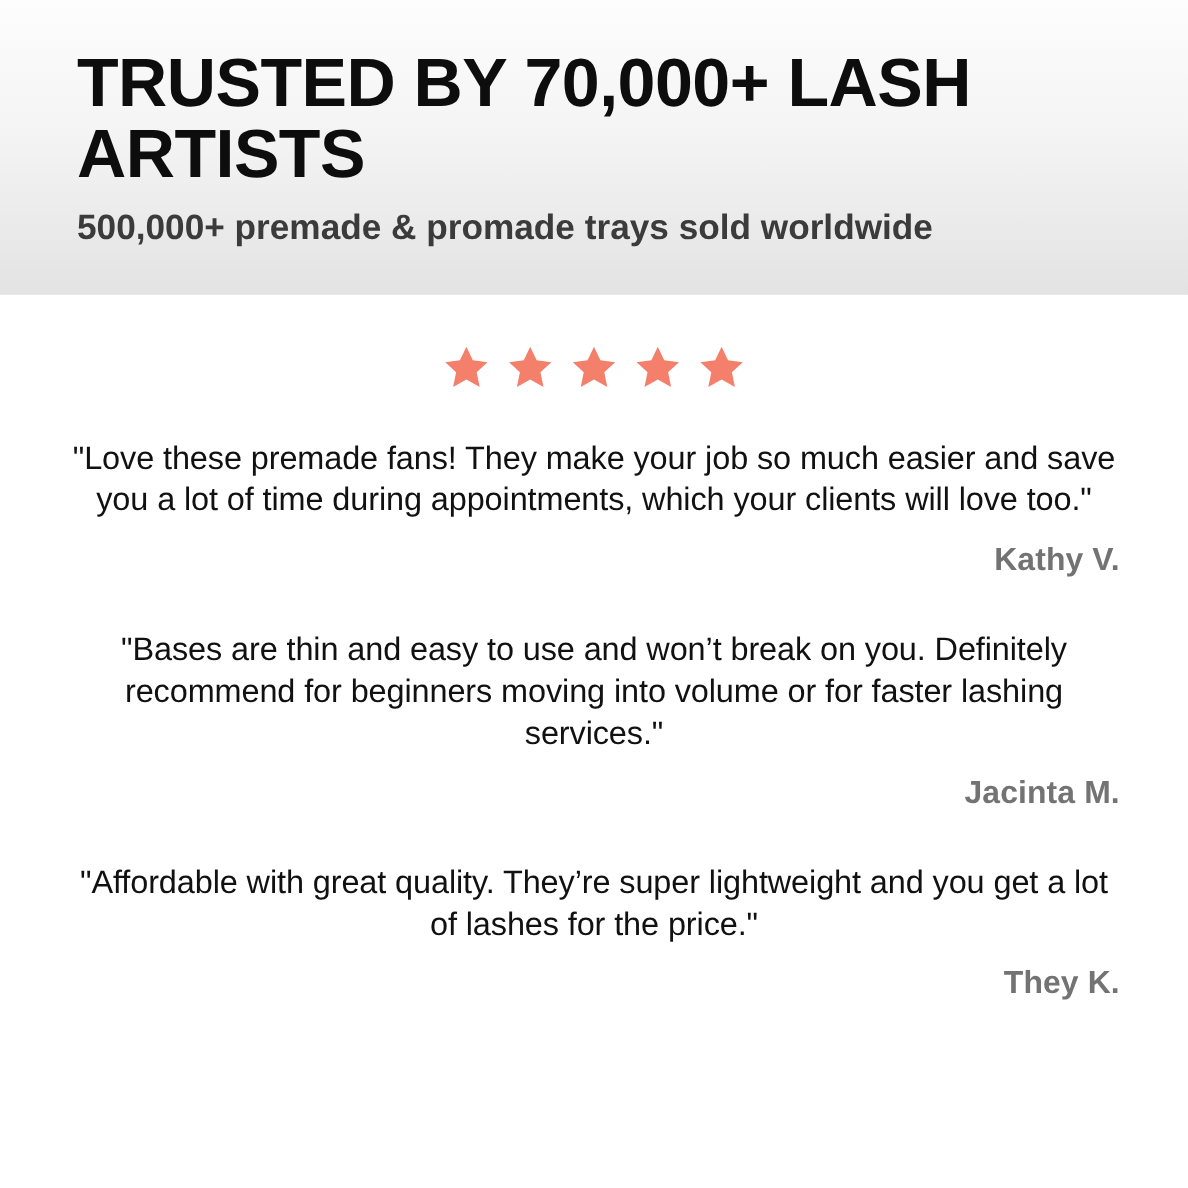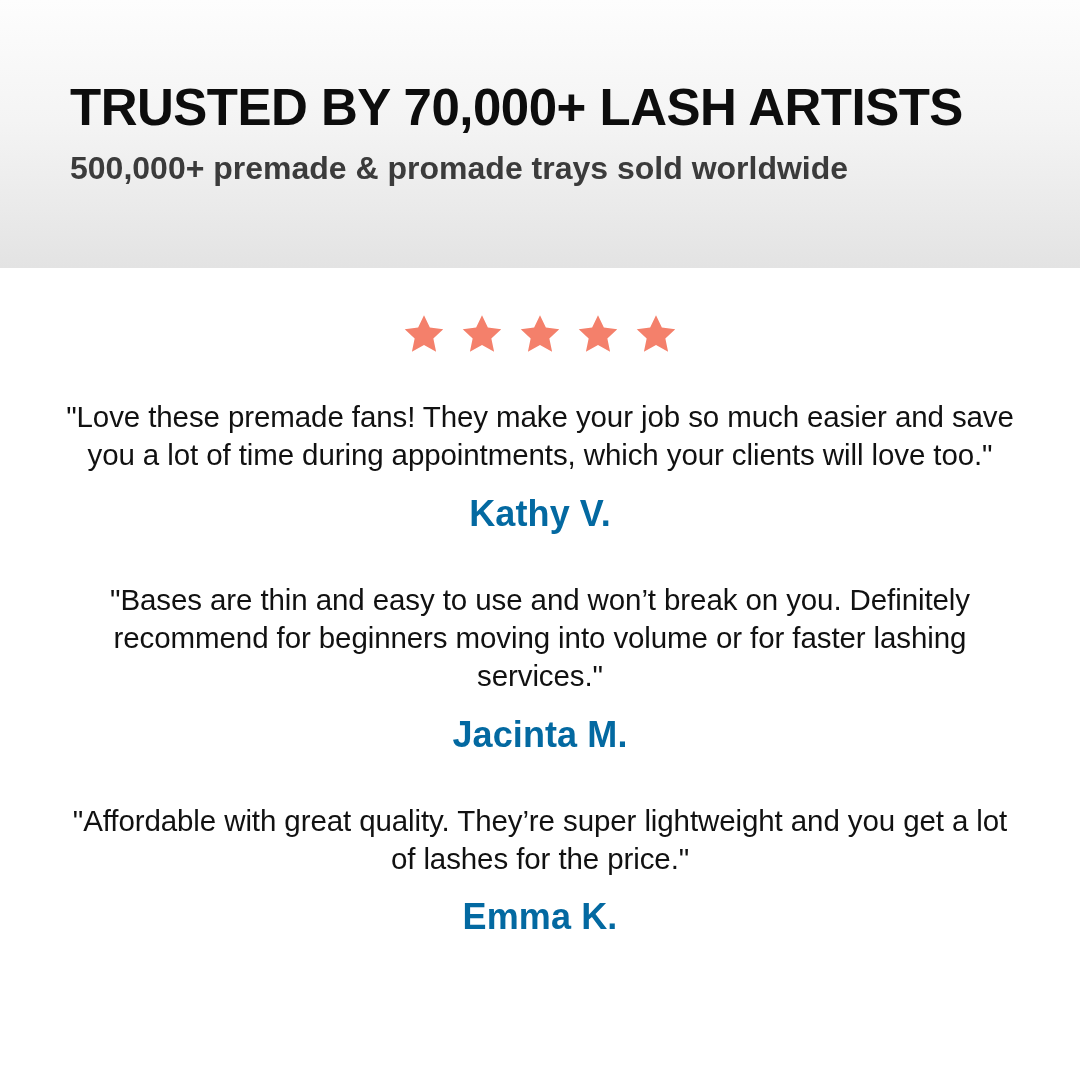--- a/index.html
+++ b/index.html
@@ -29,21 +29,21 @@
     height: 268px;
     background: linear-gradient(180deg, #fdfdfd 0%, #f4f4f4 45%, #eaeaea 78%, #e3e3e3 100%);
     box-sizing: border-box;
     padding: 0 60px;
     display: flex;
     flex-direction: column;
     justify-content: center;
   }
 
   .header-title {
-    font-size: 51px;
+    font-size: 62px;
     font-weight: 800;
     letter-spacing: -0.5px;
     color: #0d0d0d;
     line-height: 1.05;
     margin: 0 0 14px 10px;
     text-transform: uppercase;
   }
 
   .header-sub {
     font-size: 32px;
@@ -85,25 +85,26 @@
   .review-text {
     font-size: 29.5px;
     line-height: 1.30;
     color: #111111;
     font-weight: 400;
     margin: 0 0 6px 0;
     letter-spacing: -0.1px;
   }
 
   .review-author {
-    font-size: 36px;
+    font-size: 29px;
     font-weight: 700;
-    color: #0369a1;
+    color: #737373;
     margin-top: 18px;
     letter-spacing: 0.1px;
+    text-align: right;
   }
 
   .r2 .review-text { padding: 0 6px; }
   .r3 .review-text { padding: 0 10px; }
 </style>
 </head>
 <body>
 
 <div class="page">
 
@@ -147,18 +148,18 @@
       <div class="review-author">Kathy V.</div>
     </div>
 
     <div class="review r2">
       <p class="review-text">"Bases are thin and easy to use and won’t break on you. Definitely recommend for beginners moving into volume or for faster lashing services."</p>
       <div class="review-author">Jacinta M.</div>
     </div>
 
     <div class="review r3">
       <p class="review-text">"Affordable with great quality. They’re super lightweight and you get a lot of lashes for the price."</p>
-      <div class="review-author">Emma K.</div>
+      <div class="review-author">They K.</div>
     </div>
 
   </div>
 
 </div>
 
 </body></html>

